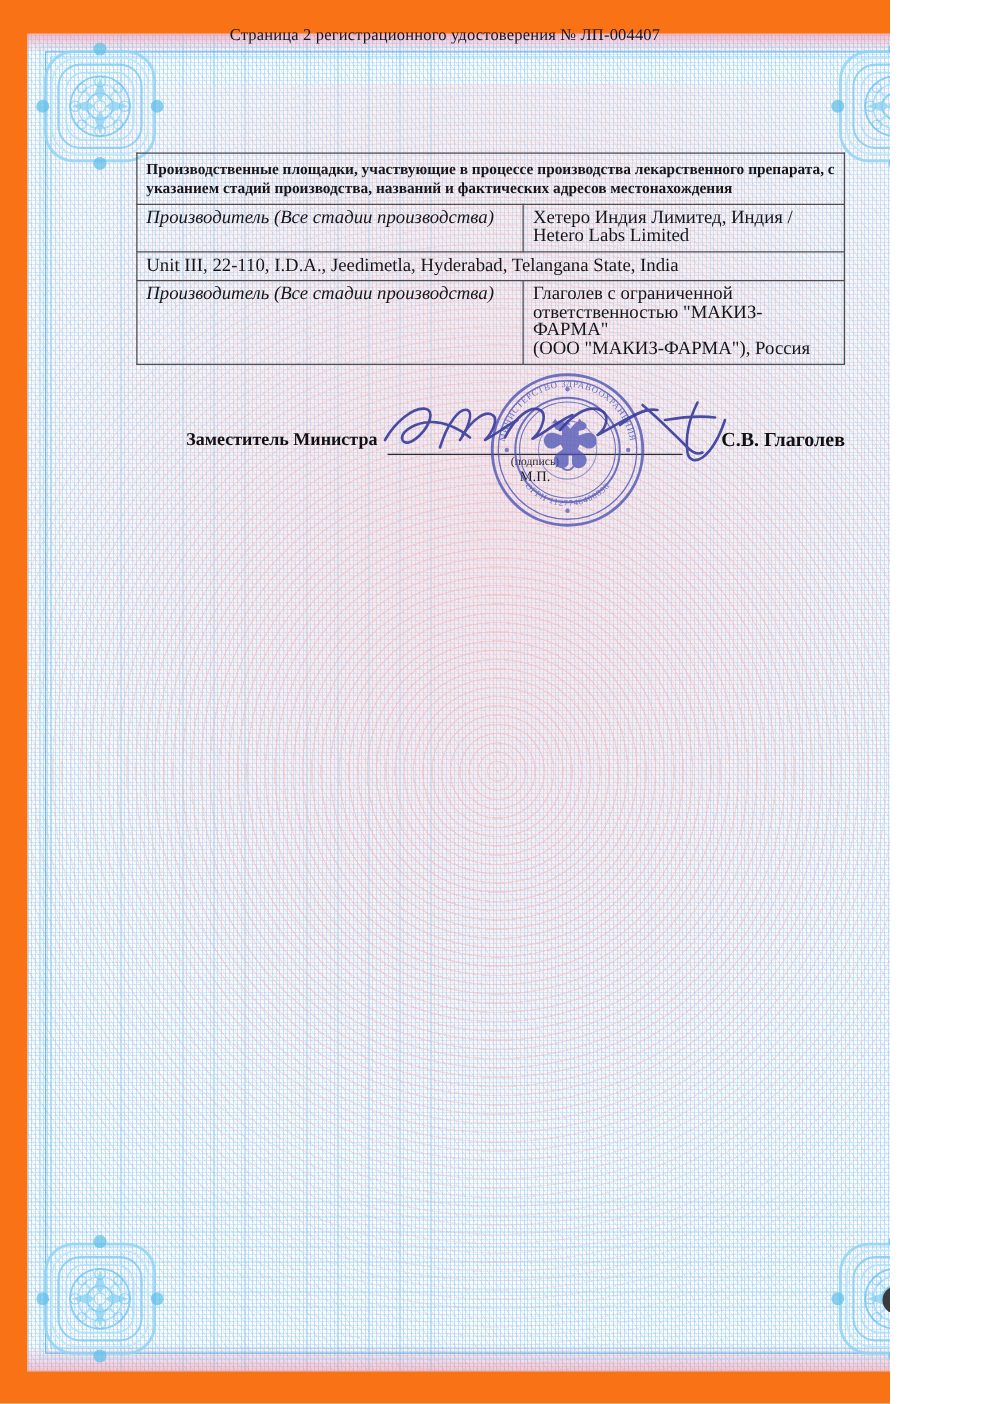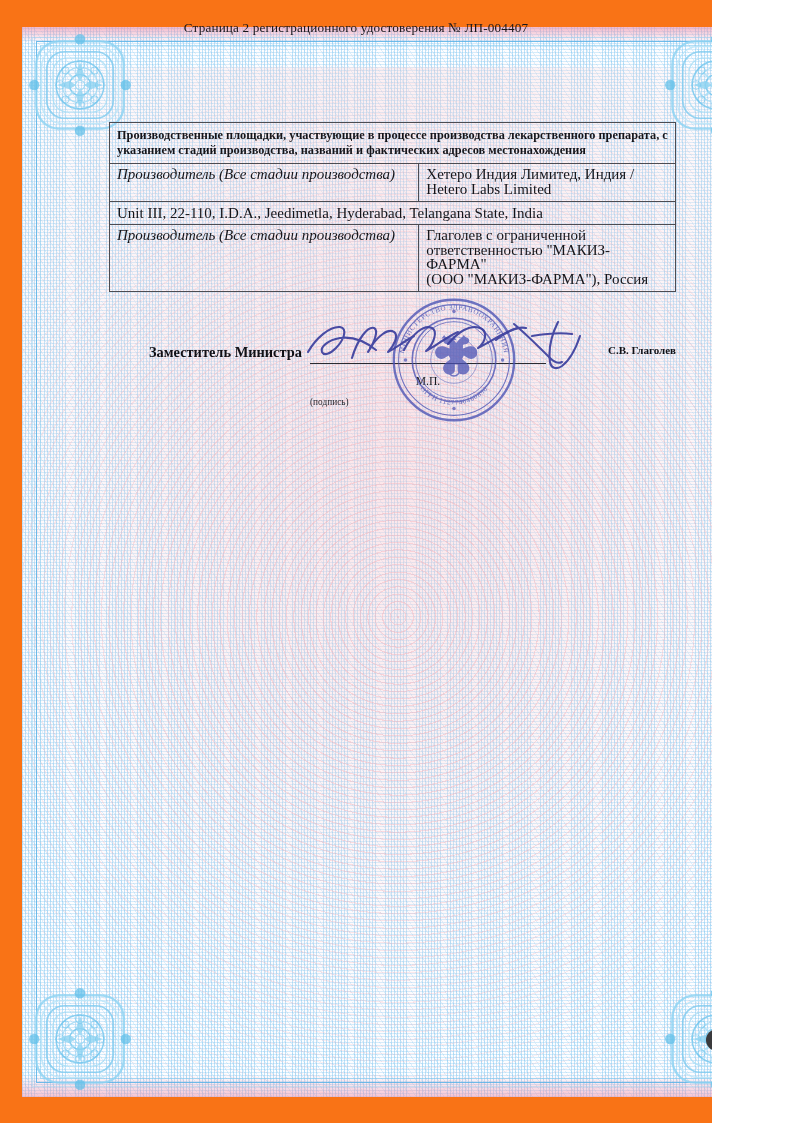--- a/index.html
+++ b/index.html
@@ -192,41 +192,41 @@
     font-size: 14.4px;
     font-weight: bold;
     color: #101015;
     white-space: nowrap;
     margin-left: 28px;
   }
   .sign-name {
     position: absolute;
     right: 0px;
     top: 7px;
-    font-size: 11px;
+    font-size: 16px;
     font-weight: bold;
     color: #101015;
     white-space: nowrap;
   }
   .sign-rule {
     position: absolute;
     left: 201px;
     top: 26px;
     width: 236px;
     height: 0;
     border-bottom: 1.2px solid #2a2a30;
   }
   .sign-caption {
     position: absolute;
     left: 201px;
     top: 28px;
     width: 236px;
+    text-align: center;
     font-size: 9.3px;
     color: #26262c;
-    margin-top: 32px;
   }
   .sign-mp {
     position: absolute;
     left: 201px;
     top: 38px;
     width: 236px;
     text-align: center;
     font-size: 11.6px;
     color: #1a1a20;
   }

